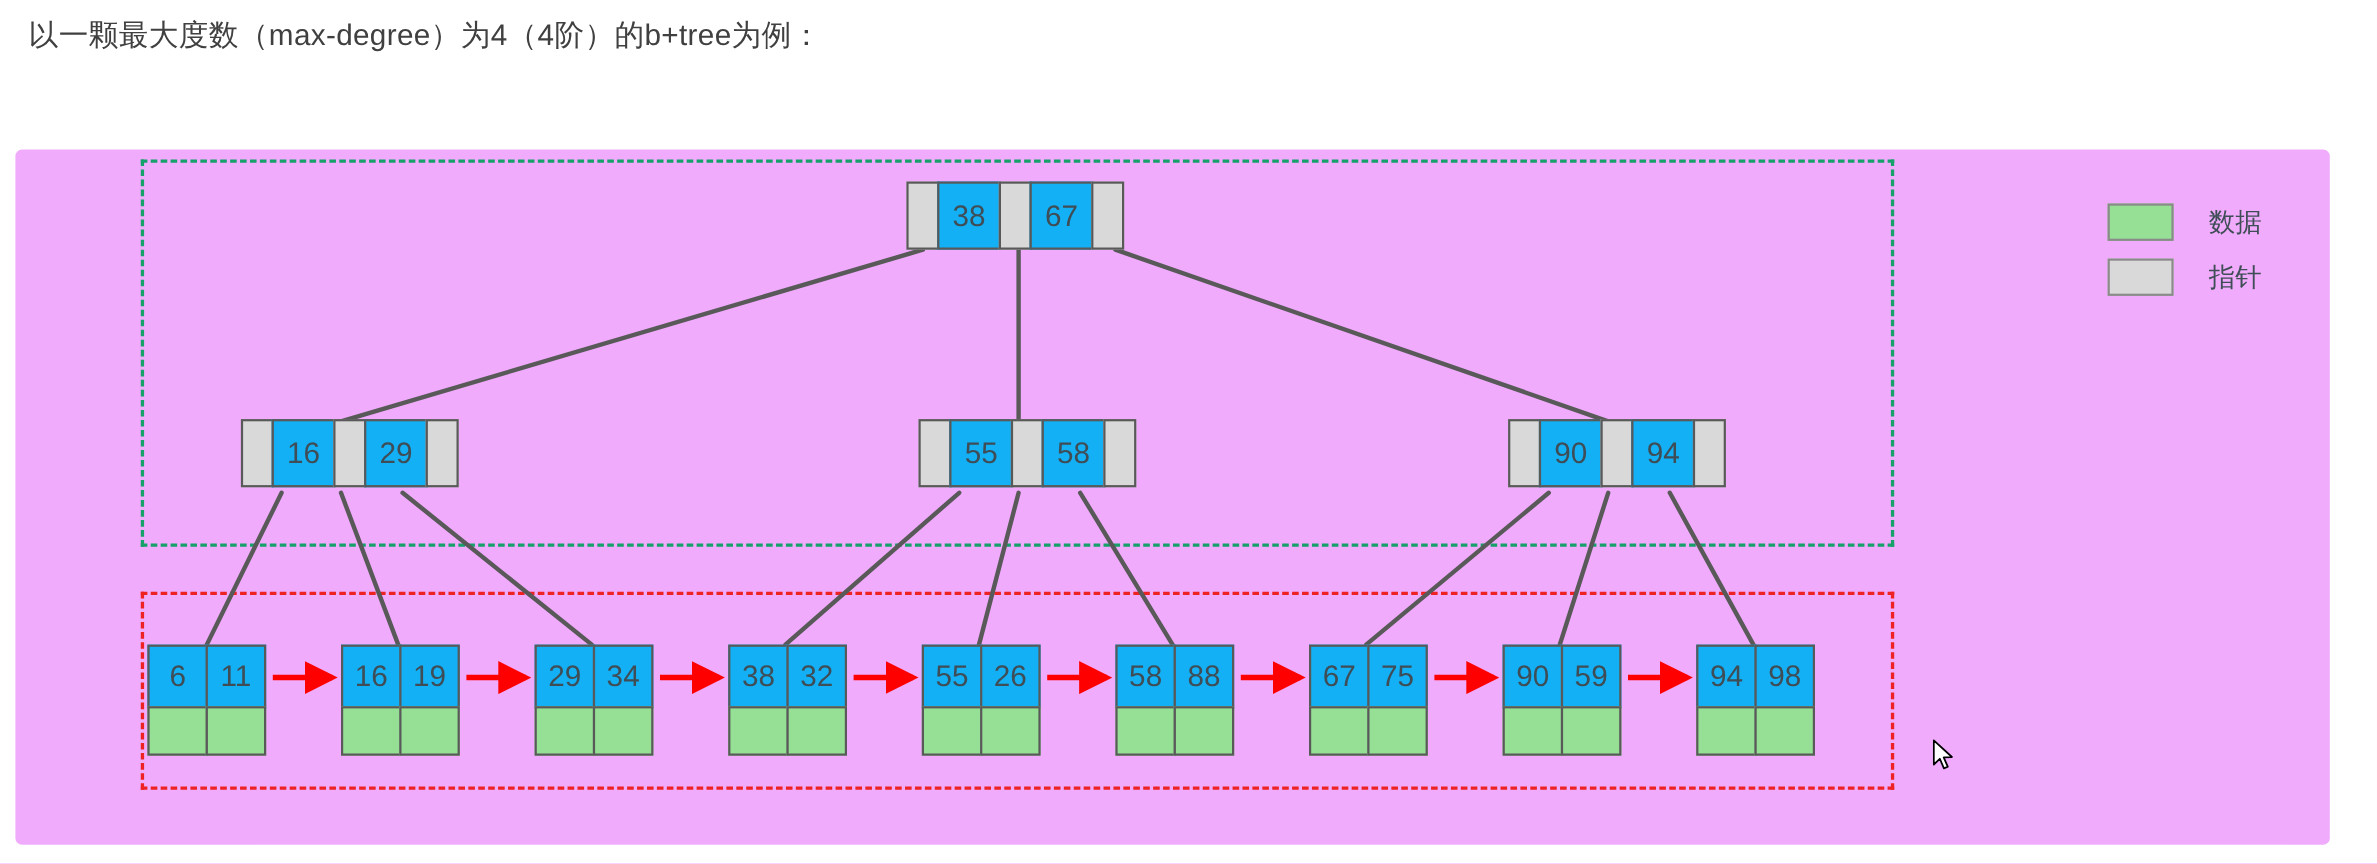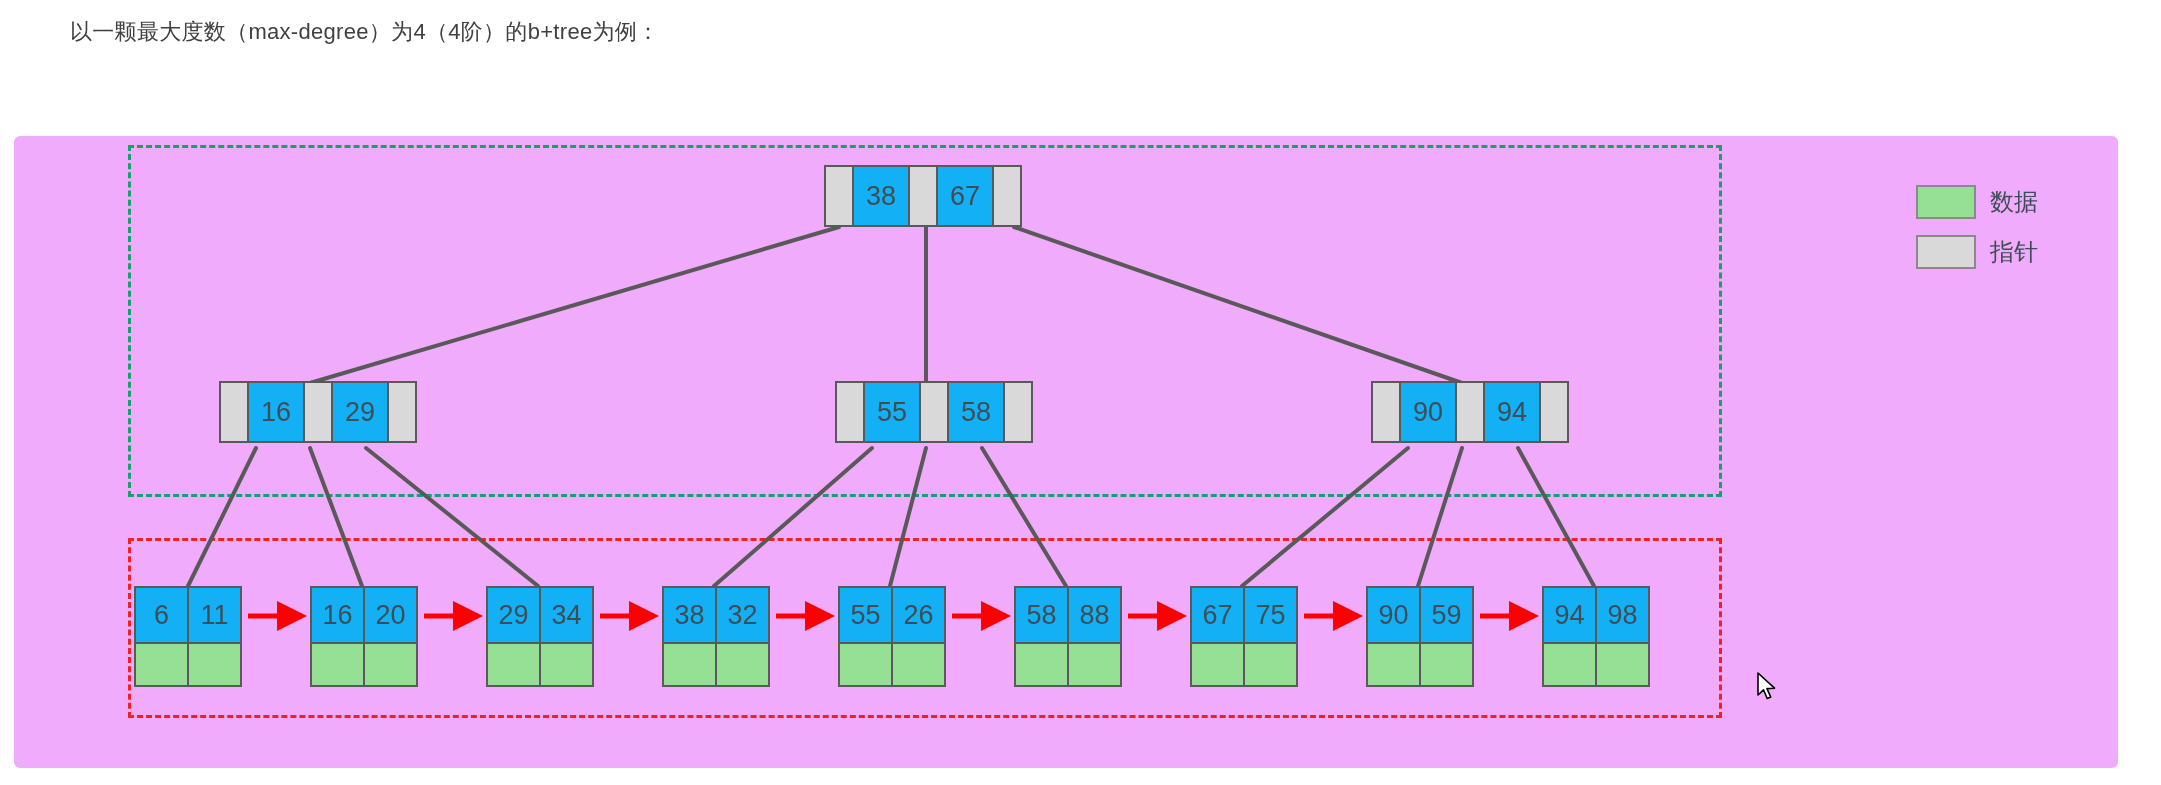--- a/index.html
+++ b/index.html
@@ -11,26 +11,25 @@
     font-family: "Liberation Sans", "DejaVu Sans", sans-serif;
     position: relative;
     overflow: hidden;
   }
 
   
   #caption {
     position: absolute;
     left: 26px;
     top: 13px;
-    font-size: 22px;
+    font-size: 27px;
     line-height: 38px;
     color: #404040;
     white-space: nowrap;
     letter-spacing: 0.3px;
-    margin-left: 44px;
   }
 
   
   #panel {
     position: absolute;
     left: 14px;
     top: 136px;
     width: 2104px;
     height: 632px;
     background: #f0abfc;
@@ -116,21 +115,21 @@
     left: 1916px;
     top: 185px;
     display: flex;
     flex-direction: column;
     gap: 16px;
   }
   .legend-row {
     display: flex;
     flex-direction: row;
     align-items: center;
-    gap: 14px;
+    gap: 32px;
   }
   .legend-swatch {
     width: 60px; height: 34px;
     border: 2px solid #8a8a8a;
   }
   .legend-label {
     font-size: 24px;
     color: #3f4d56;
     white-space: nowrap;
   }
@@ -240,21 +239,21 @@
       <div class="leaf-data" data-name="leaf-1-data-1"></div>
     </div>
   </div>
 
   <div class="leaf" data-name="tree-leaf-2" style="left:296px; top:450px;">
     <div class="leaf-col" data-name="leaf-2-col-0">
       <div class="leaf-key" data-name="leaf-2-key-0">16</div>
       <div class="leaf-data" data-name="leaf-2-data-0"></div>
     </div>
     <div class="leaf-col" data-name="leaf-2-col-1">
-      <div class="leaf-key" data-name="leaf-2-key-1">20</div>
+      <div class="leaf-key" data-name="leaf-2-key-1">19</div>
       <div class="leaf-data" data-name="leaf-2-data-1"></div>
     </div>
   </div>
 
   <div class="leaf" data-name="tree-leaf-3" style="left:472px; top:450px;">
     <div class="leaf-col" data-name="leaf-3-col-0">
       <div class="leaf-key" data-name="leaf-3-key-0">29</div>
       <div class="leaf-data" data-name="leaf-3-data-0"></div>
     </div>
     <div class="leaf-col" data-name="leaf-3-col-1">

